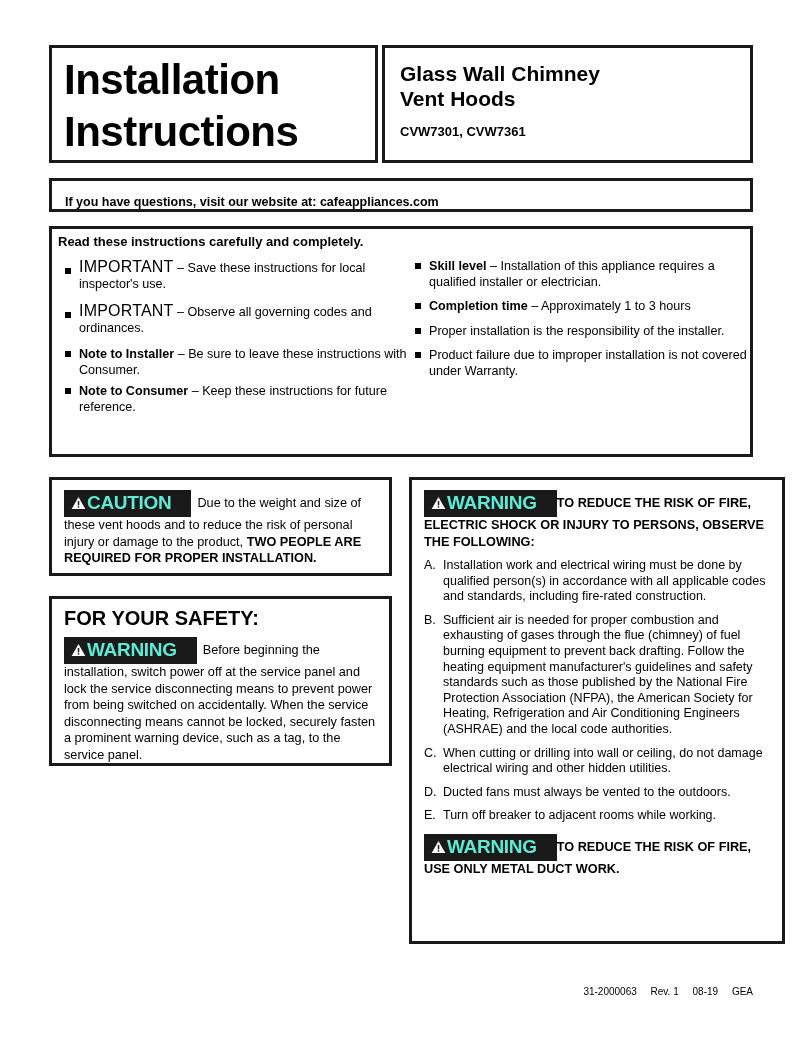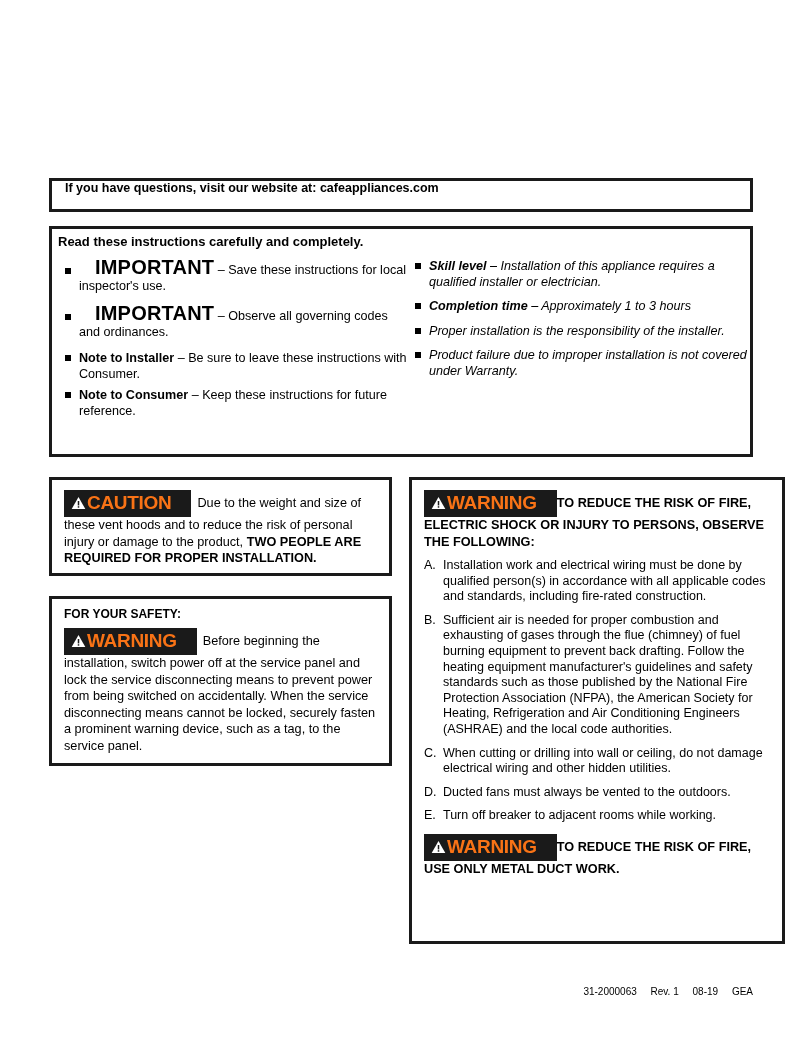--- a/index.html
+++ b/index.html
@@ -64,21 +64,21 @@
   
   .question-bar {
     position: absolute;
     left: 49px;
     top: 178px;
     width: 704px;
     height: 34px;
     border: 3px solid #1a1a1a;
     box-sizing: border-box;
     display: flex;
-    align-items: flex-start;
+    align-items: flex-end;
     padding-left: 13px;
   }
   .question-bar .q-text {
     font-size: 12.5px;
     font-weight: bold;
   }
 
   
   .byb {
     position: absolute;
@@ -99,45 +99,44 @@
   .byb .sub {
     padding: 5px 0 0 6px;
     font-size: 13px;
     font-weight: bold;
   }
   .byb-cols {
     display: flex;
     margin-top: 10px;
   }
   .byb-col-l { width: 355px; padding-left: 13px; box-sizing: border-box; }
-  .byb-col-r { width: 340px; padding-left: 8px; box-sizing: border-box; font-style: italic; }
+  .byb-col-r { width: 340px; padding-left: 8px; box-sizing: border-box; }
 
   .bullet-item {
     display: flex;
     margin-bottom: 6px;
     font-size: 12.6px;
     line-height: 15.5px;
   }
   .bullet-item .sq {
     width: 14px;
     flex: 0 0 14px;
     padding-top: 4px;
   }
   .bullet-item .sq i {
     display: block;
     width: 6px;
     height: 6px;
     background: #000;
   }
   .bullet-item .bi-body { flex: 1; }
   .big-important {
-    font-size: 20px;
-    font-weight: bold;
+    font-size: 16px;
+    font-weight: normal;
     letter-spacing: 0.2px;
-    margin-left: 16px;
   }
   .bi-lead { font-weight: bold; }
 
   .left-big .sq { padding-top: 9px; }
   .left-big { margin-bottom: 11px; }
   .left-big .bi-body { line-height: 16px; }
 
   .right-item { margin-bottom: 9px; }
   .right-item .sq { padding-top: 4px; }
 
@@ -148,21 +147,21 @@
     top: 477px;
     width: 343px;
     height: 99px;
     border: 3px solid #1a1a1a;
     box-sizing: border-box;
     padding: 10px 10px 0 12px;
   }
   .badge {
     display: inline-block;
     background: #1a1a1a;
-    color: #f97316;
+    color: #5eead4;
     font-weight: bold;
     padding: 3px 20px 4px 7px;
     vertical-align: middle;
     line-height: 1;
     white-space: nowrap;
   }
   .badge .tri {
     display: inline-block;
     vertical-align: -1px;
     margin-right: 1px;
@@ -182,21 +181,21 @@
     left: 49px;
     top: 596px;
     width: 343px;
     height: 170px;
     border: 3px solid #1a1a1a;
     box-sizing: border-box;
     padding: 8px 10px 0 12px;
   }
   .safety-box h3 {
     margin: 0 0 7px 0;
-    font-size: 12px;
+    font-size: 20px;
     font-weight: bold;
   }
 
   
   .warning-box {
     position: absolute;
     left: 409px;
     top: 477px;
     width: 376px;
     height: 467px;
@@ -237,20 +236,32 @@
     text-align: right;
     font-size: 10px;
   }
   .footer span { margin-left: 11px; }
 </style>
 </head>
 <body>
 
 <div class="page">
 
+  <div class="title-row">
+    <div class="title-left">
+      <div class="l1">Installation</div>
+      <div class="l2">Instructions</div>
+    </div>
+    <div class="title-spacer"></div>
+    <div class="title-right">
+      <div class="prod1">Glass Wall Chimney</div>
+      <div class="prod2">Vent Hoods</div>
+      <div class="models">CVW7301, CVW7361</div>
+    </div>
+  </div>
 
   <div class="question-bar">
     <div class="q-text">If you have questions, visit our website at: cafeappliances.com</div>
   </div>
 
   <div class="byb">
     <div class="sub">Read these instructions carefully and completely.</div>
     <div class="byb-cols">
       <div class="byb-col-l" id="byb-left">
           <div class="bullet-item left-big">

